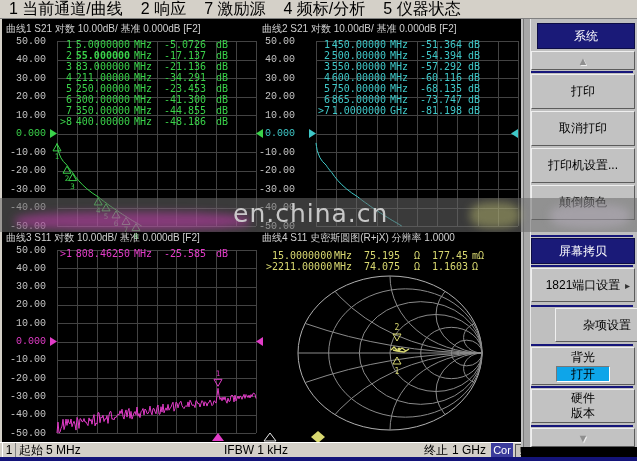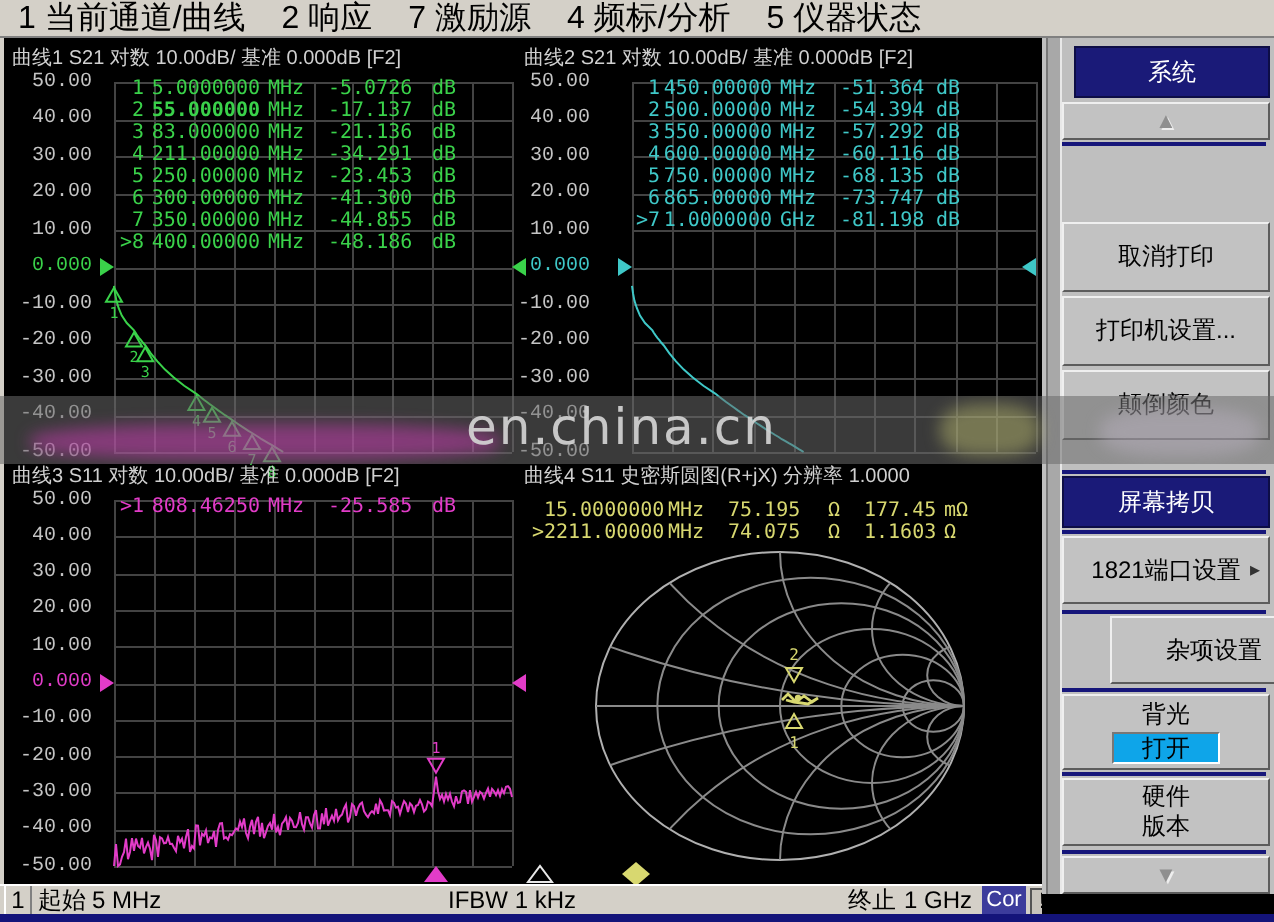--- a/index.html
+++ b/index.html
@@ -278,20 +278,21 @@
   <div class="sidebar">
     <div class="groove"></div>
 
     <div class="skey skey-hdr" style="top:4px;left:16px;width:96px;height:24px;">系统</div>
 
     <div class="skey" style="top:32px;height:17px;">
       <span class="arrow-glyph">▲</span>
     </div>
 
     <div class="navy-sep" style="top:52px;"></div>
+    <div class="skey" style="top:55px;height:33px;">打印</div>
     <div class="skey" style="top:92px;height:33px;">取消打印</div>
     <div class="skey" style="top:129px;height:33px;">打印机设置...</div>
     <div class="skey" style="top:166px;height:33px;">颠倒颜色</div>
 
     <div class="navy-sep" style="top:216px;"></div>
     <div class="skey skey-hdr" style="top:219px;height:24px;">屏幕拷贝</div>
 
     <div class="navy-sep" style="top:246px;"></div>
     <div class="skey" style="top:249px;height:32px;">
       <span>1821端口设置</span>

